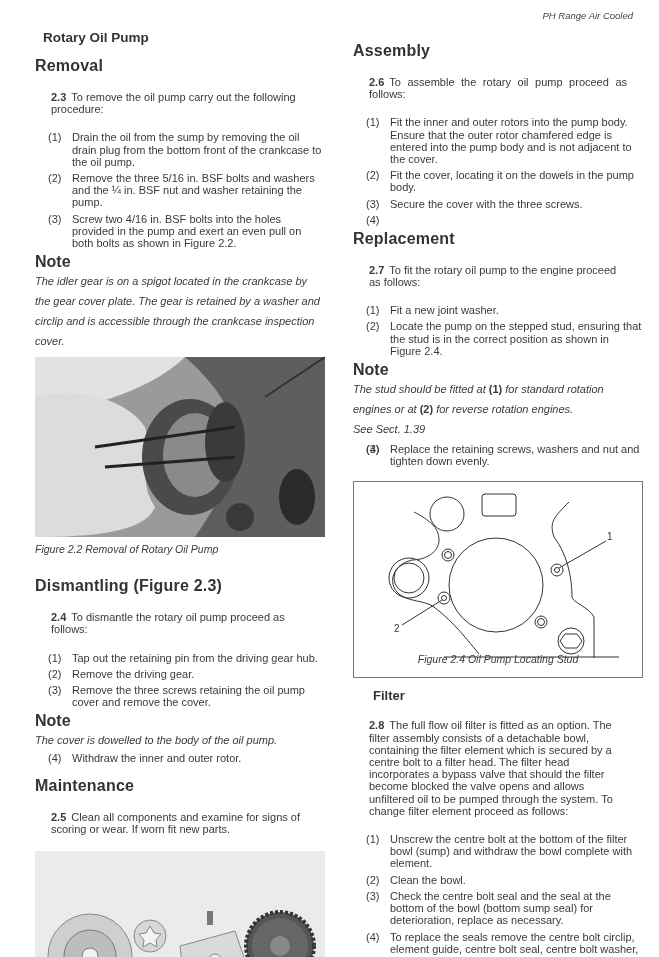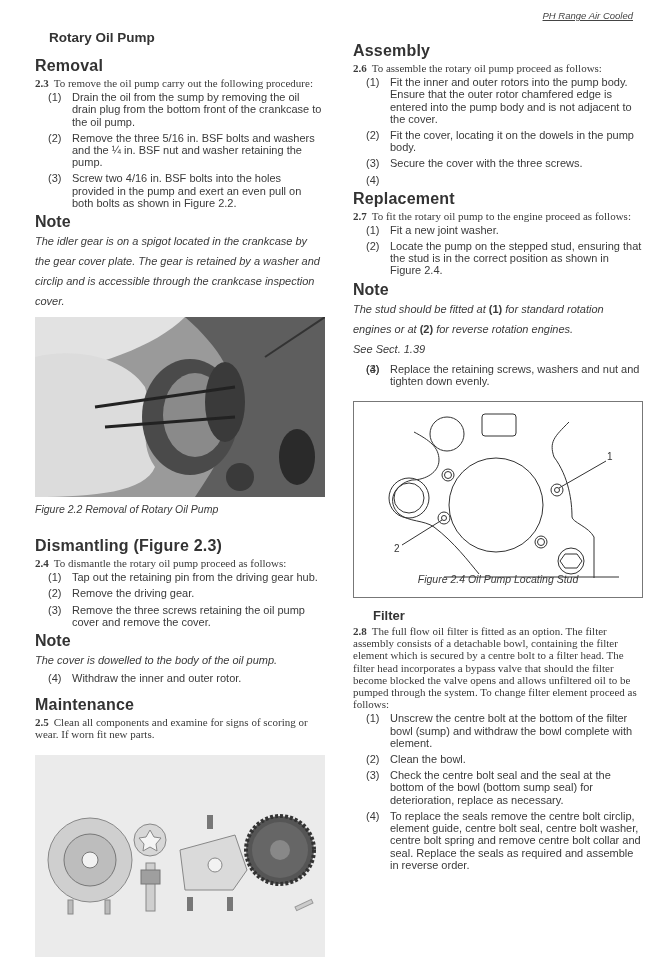--- a/index.html
+++ b/index.html
@@ -1,25 +1,25 @@
 <!DOCTYPE html>
 <html><head>
 <meta charset="utf-8">
 <style>
   html,body{margin:0;padding:0;background:#fff;}
   body{width:659px;height:957px;position:relative;overflow:hidden;
        font-family:"Liberation Sans",sans-serif;color:#3a3a3a;}
-  .hdr{position:absolute;right:26px;top:10px;font-size:9.5px;font-style:italic;color:#444;text-decoration:underline;}
+  .hdr{position:absolute;right:26px;top:10px;font-size:9.5px;font-style:italic;color:#444;}
   .col{position:absolute;top:30px;}
   .left{left:35px;width:290px;}
   .right{left:353px;width:290px;}
-  .h1{font-size:13.5px;font-weight:bold;margin:0 0 2px 14px;color:#333;}
+  .h1{font-size:13.5px;font-weight:bold;margin:0 0 2px 8px;color:#333;}
   .h2{font-size:16px;font-weight:bold;margin:12px 0 2px 0;color:#333;letter-spacing:0.2px;}
   .h2big{font-size:13px;font-weight:bold;margin:0 0 2px 0;color:#333;padding-left:20px;}
-  p{margin:0;font-size:11px;line-height:12.2px;font-family:Liberation Serif, serif;}
+  p{margin:16px;font-size:11px;line-height:12.2px;}
   .num{font-weight:bold;margin-right:5px;}
   .just{text-align:justify;}
   ol{list-style:none;margin:2px 0 4px 0;padding:0;}
   ol li{position:relative;padding-left:37px;font-size:11px;line-height:12.2px;margin-bottom:4px;}
   ol li .idx{position:absolute;left:13px;top:0;}
   .note-h{font-size:16px;font-weight:bold;margin-top:2px;color:#333;}
   .note{font-size:11px;font-style:italic;line-height:20px;}
   .note b{font-style:normal;}
   .photo{background:#bcbcbc;position:relative;overflow:hidden;}
   .cap{font-size:10.5px;font-style:italic;margin:6px 0 0 0;}

